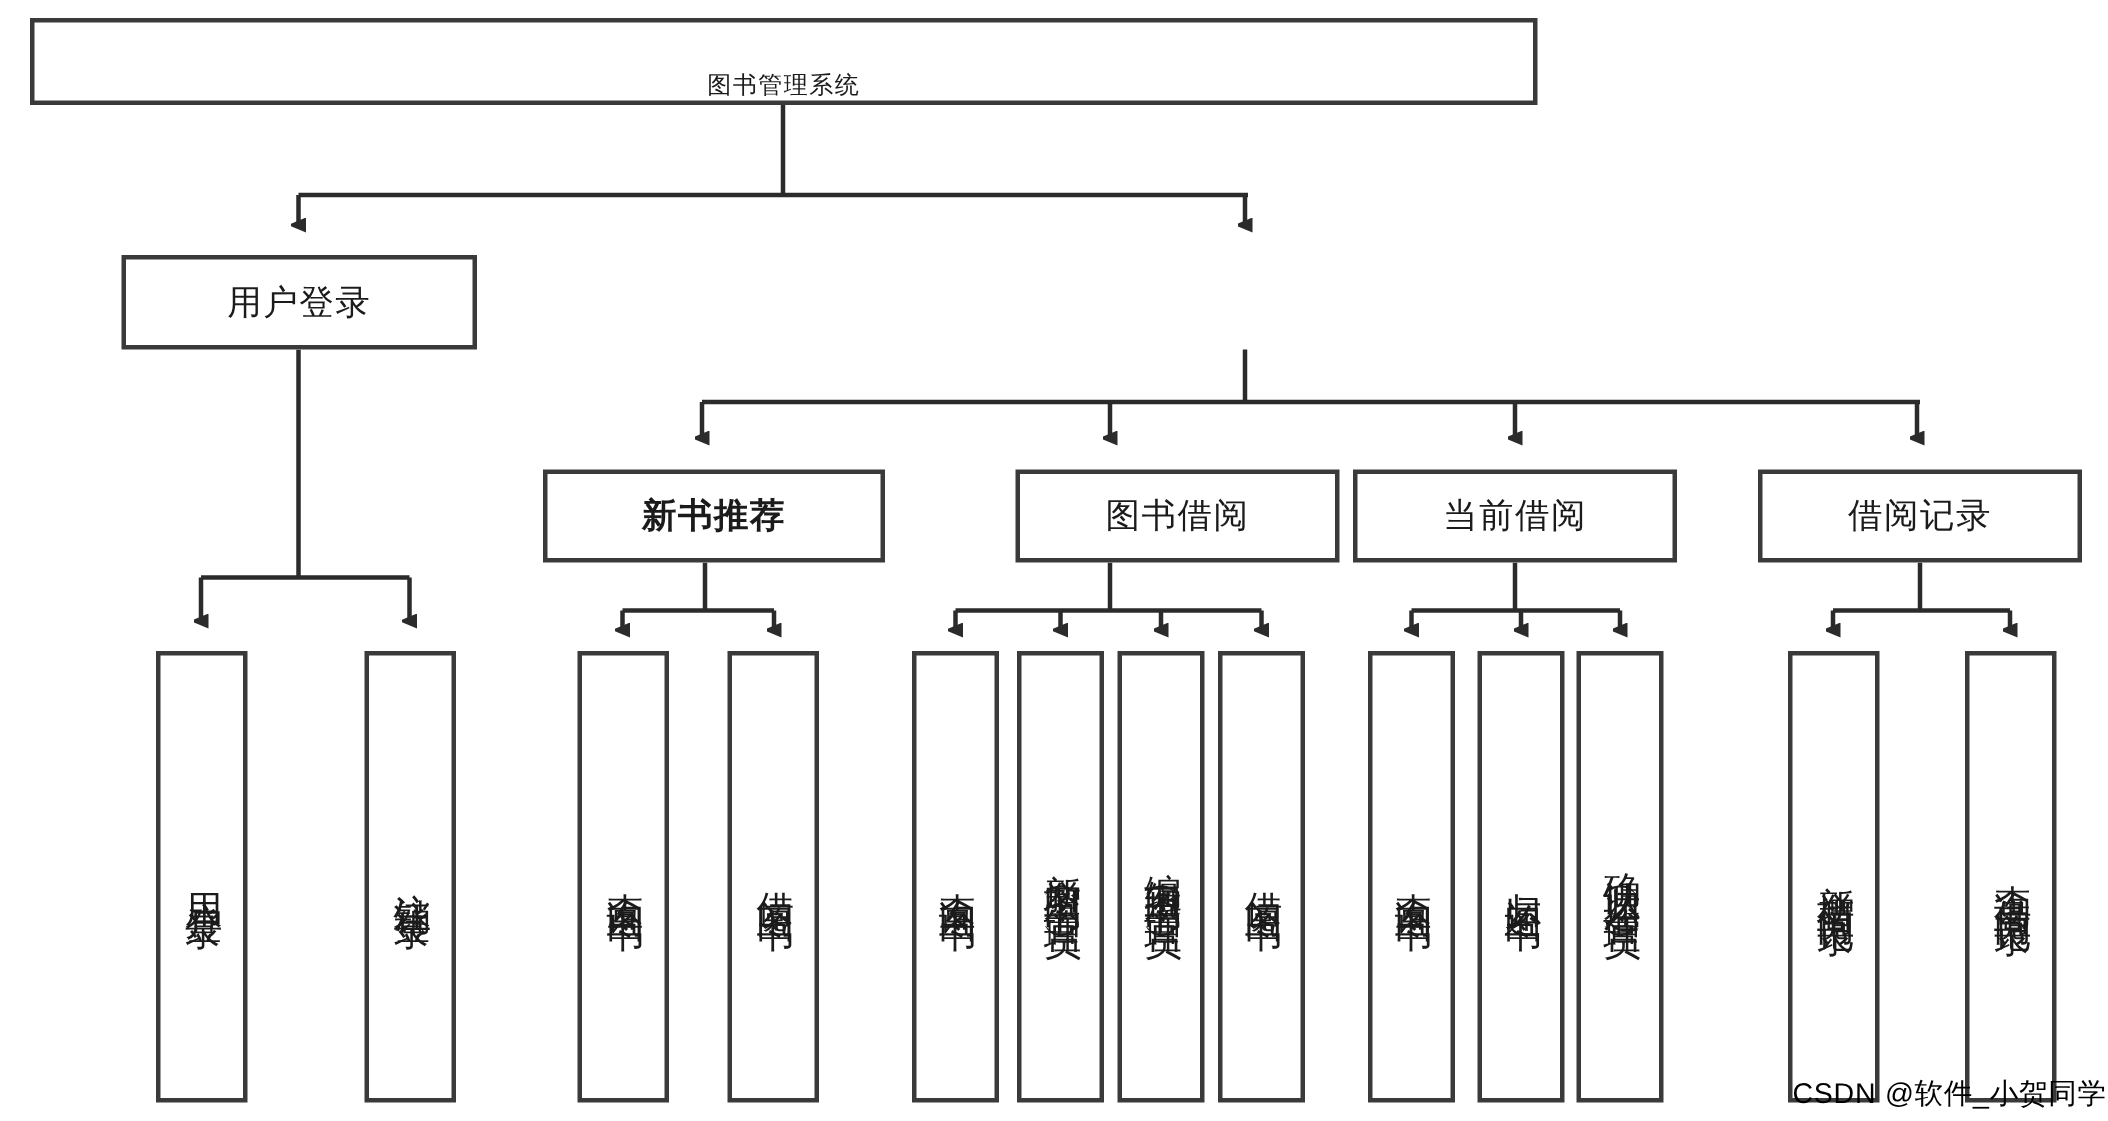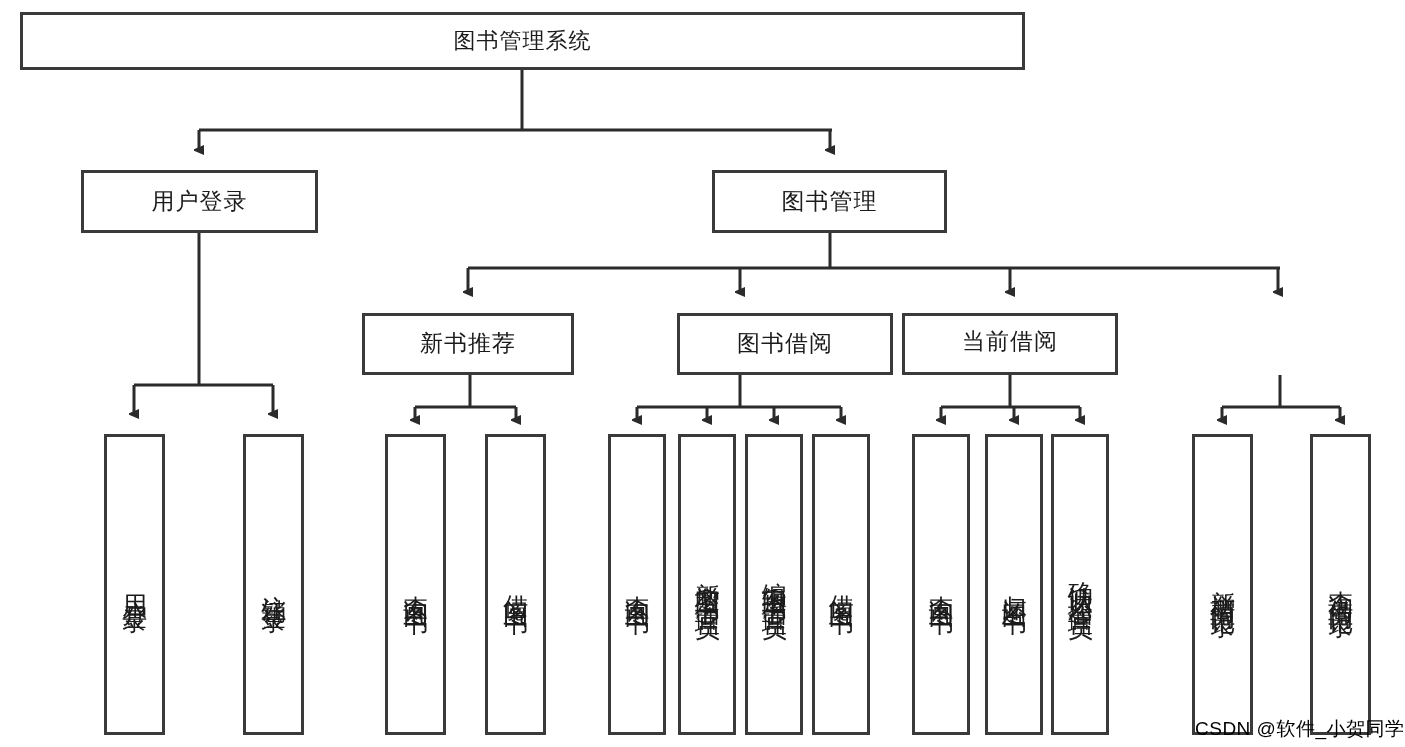--- a/index.html
+++ b/index.html
@@ -35,21 +35,22 @@
     justify-content: center;
     color: #1b1b1b;
   }
   .node-h {
     font-size: 23px;
     letter-spacing: 1px;
     line-height: 1.1;
     white-space: nowrap;
   }
   .node-root {
-    font-size: 22px;
+    font-size: 16px;
+    align-items: flex-end;
   }
   .node-v {
     writing-mode: vertical-rl;
     text-orientation: upright;
     align-items: center;
     justify-content: center;
     font-size: 25px;
     line-height: 1.18;
     letter-spacing: 5px;
     padding-top: 6px;
@@ -124,32 +125,32 @@
     </g>
   </svg>
 
   <div class="node node-h node-root" style="left:20px; top:12px; width:1005px; height:58px;">
     <span>图书管理系统</span>
   </div>
 
   <div class="node node-h" style="left:81px; top:170px; width:237px; height:63px;">
     <span>用户登录</span>
   </div>
-  <div class="node node-h" style="left:712px; top:170px; width:235px; height:63px;">
-    <span>图书管理</span>
-  </div>
 
-  <div class="node node-h" style="left:362px; top:313px; width:212px; height:62px;">
+  <div class="node node-h" style="left:362px; top:313px; width:228px; height:62px;font-weight:bold;">
     <span>新书推荐</span>
   </div>
   <div class="node node-h" style="left:632px; top:313px; width:216px; height:62px;margin-left:45px;">
     <span>图书借阅</span>
   </div>
-  <div class="node node-h" style="left:902px; top:313px; width:216px; height:62px;font-family:Liberation Mono, monospace;">
+  <div class="node node-h" style="left:902px; top:313px; width:216px; height:62px;">
     <span>当前借阅</span>
+  </div>
+  <div class="node node-h" style="left:1172px; top:313px; width:216px; height:62px;">
+    <span>借阅记录</span>
   </div>
 
   <div class="node node-v" style="left:104px; top:434px; width:61px; height:301px;">
     <span class="vtext">用户登录</span>
   </div>
   <div class="node node-v" style="left:243px; top:434px; width:61px; height:301px;">
     <span class="vtext">注销登录</span>
   </div>
   <div class="node node-v" style="left:385px; top:434px; width:61px; height:301px;">
     <span class="vtext">查询图书</span>

